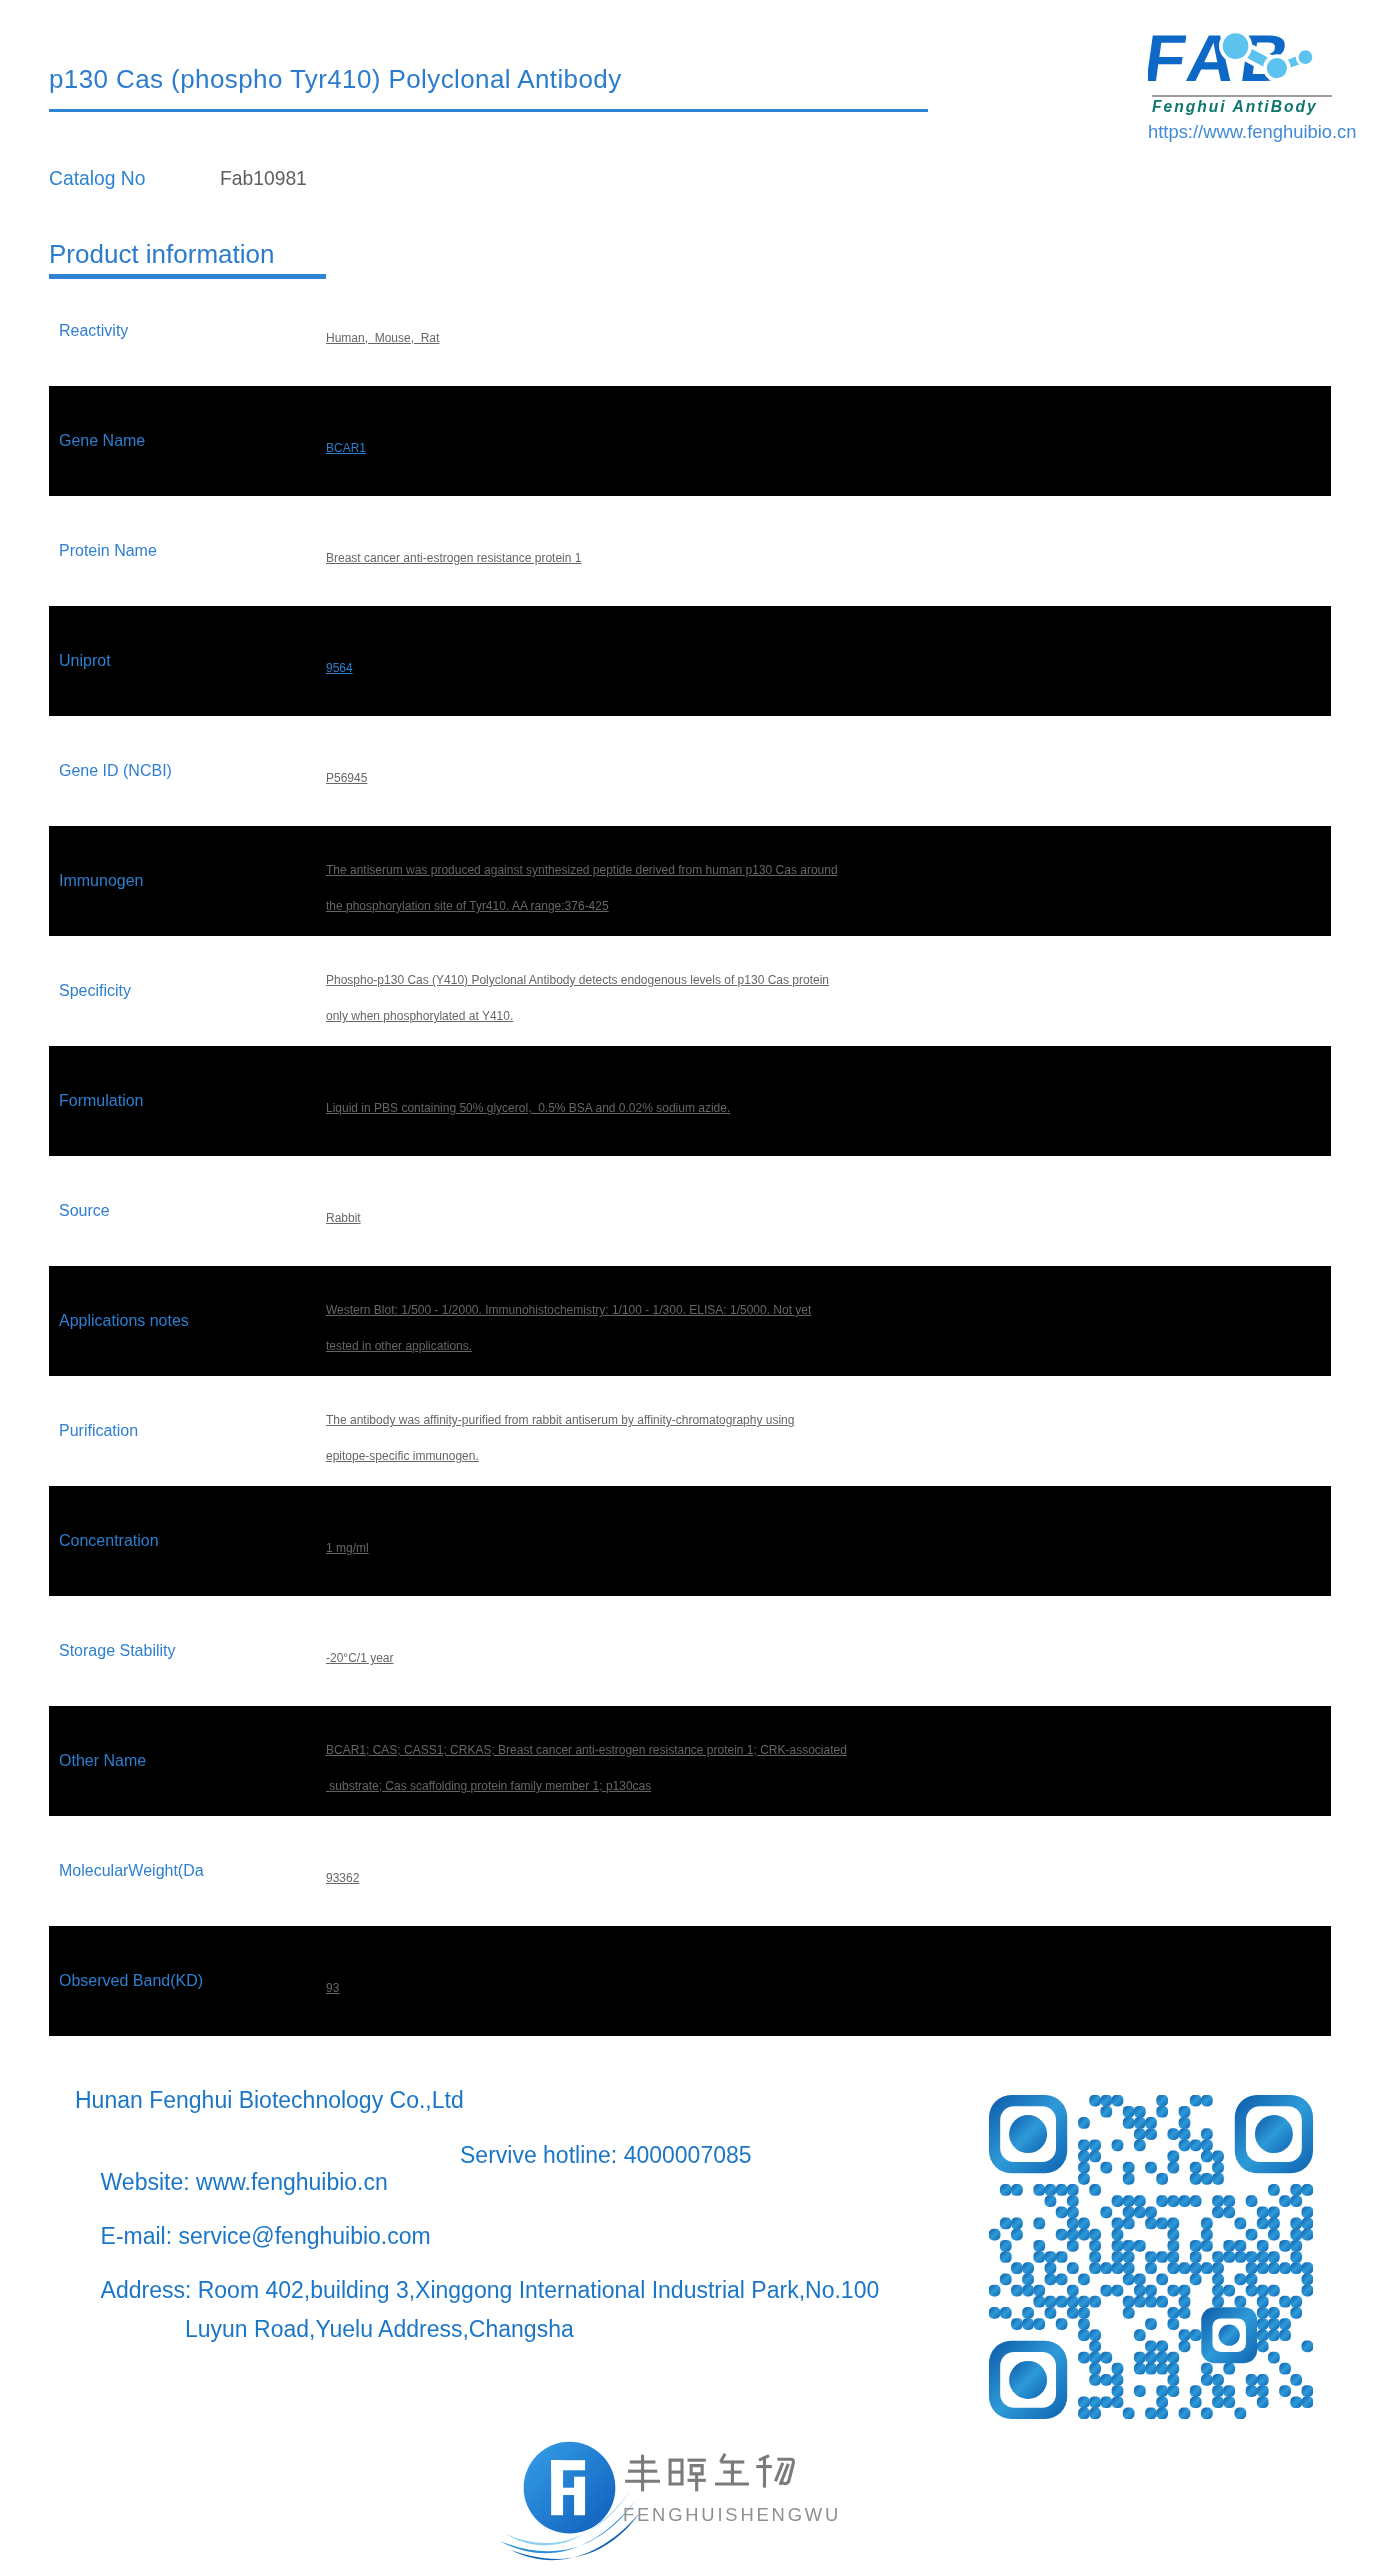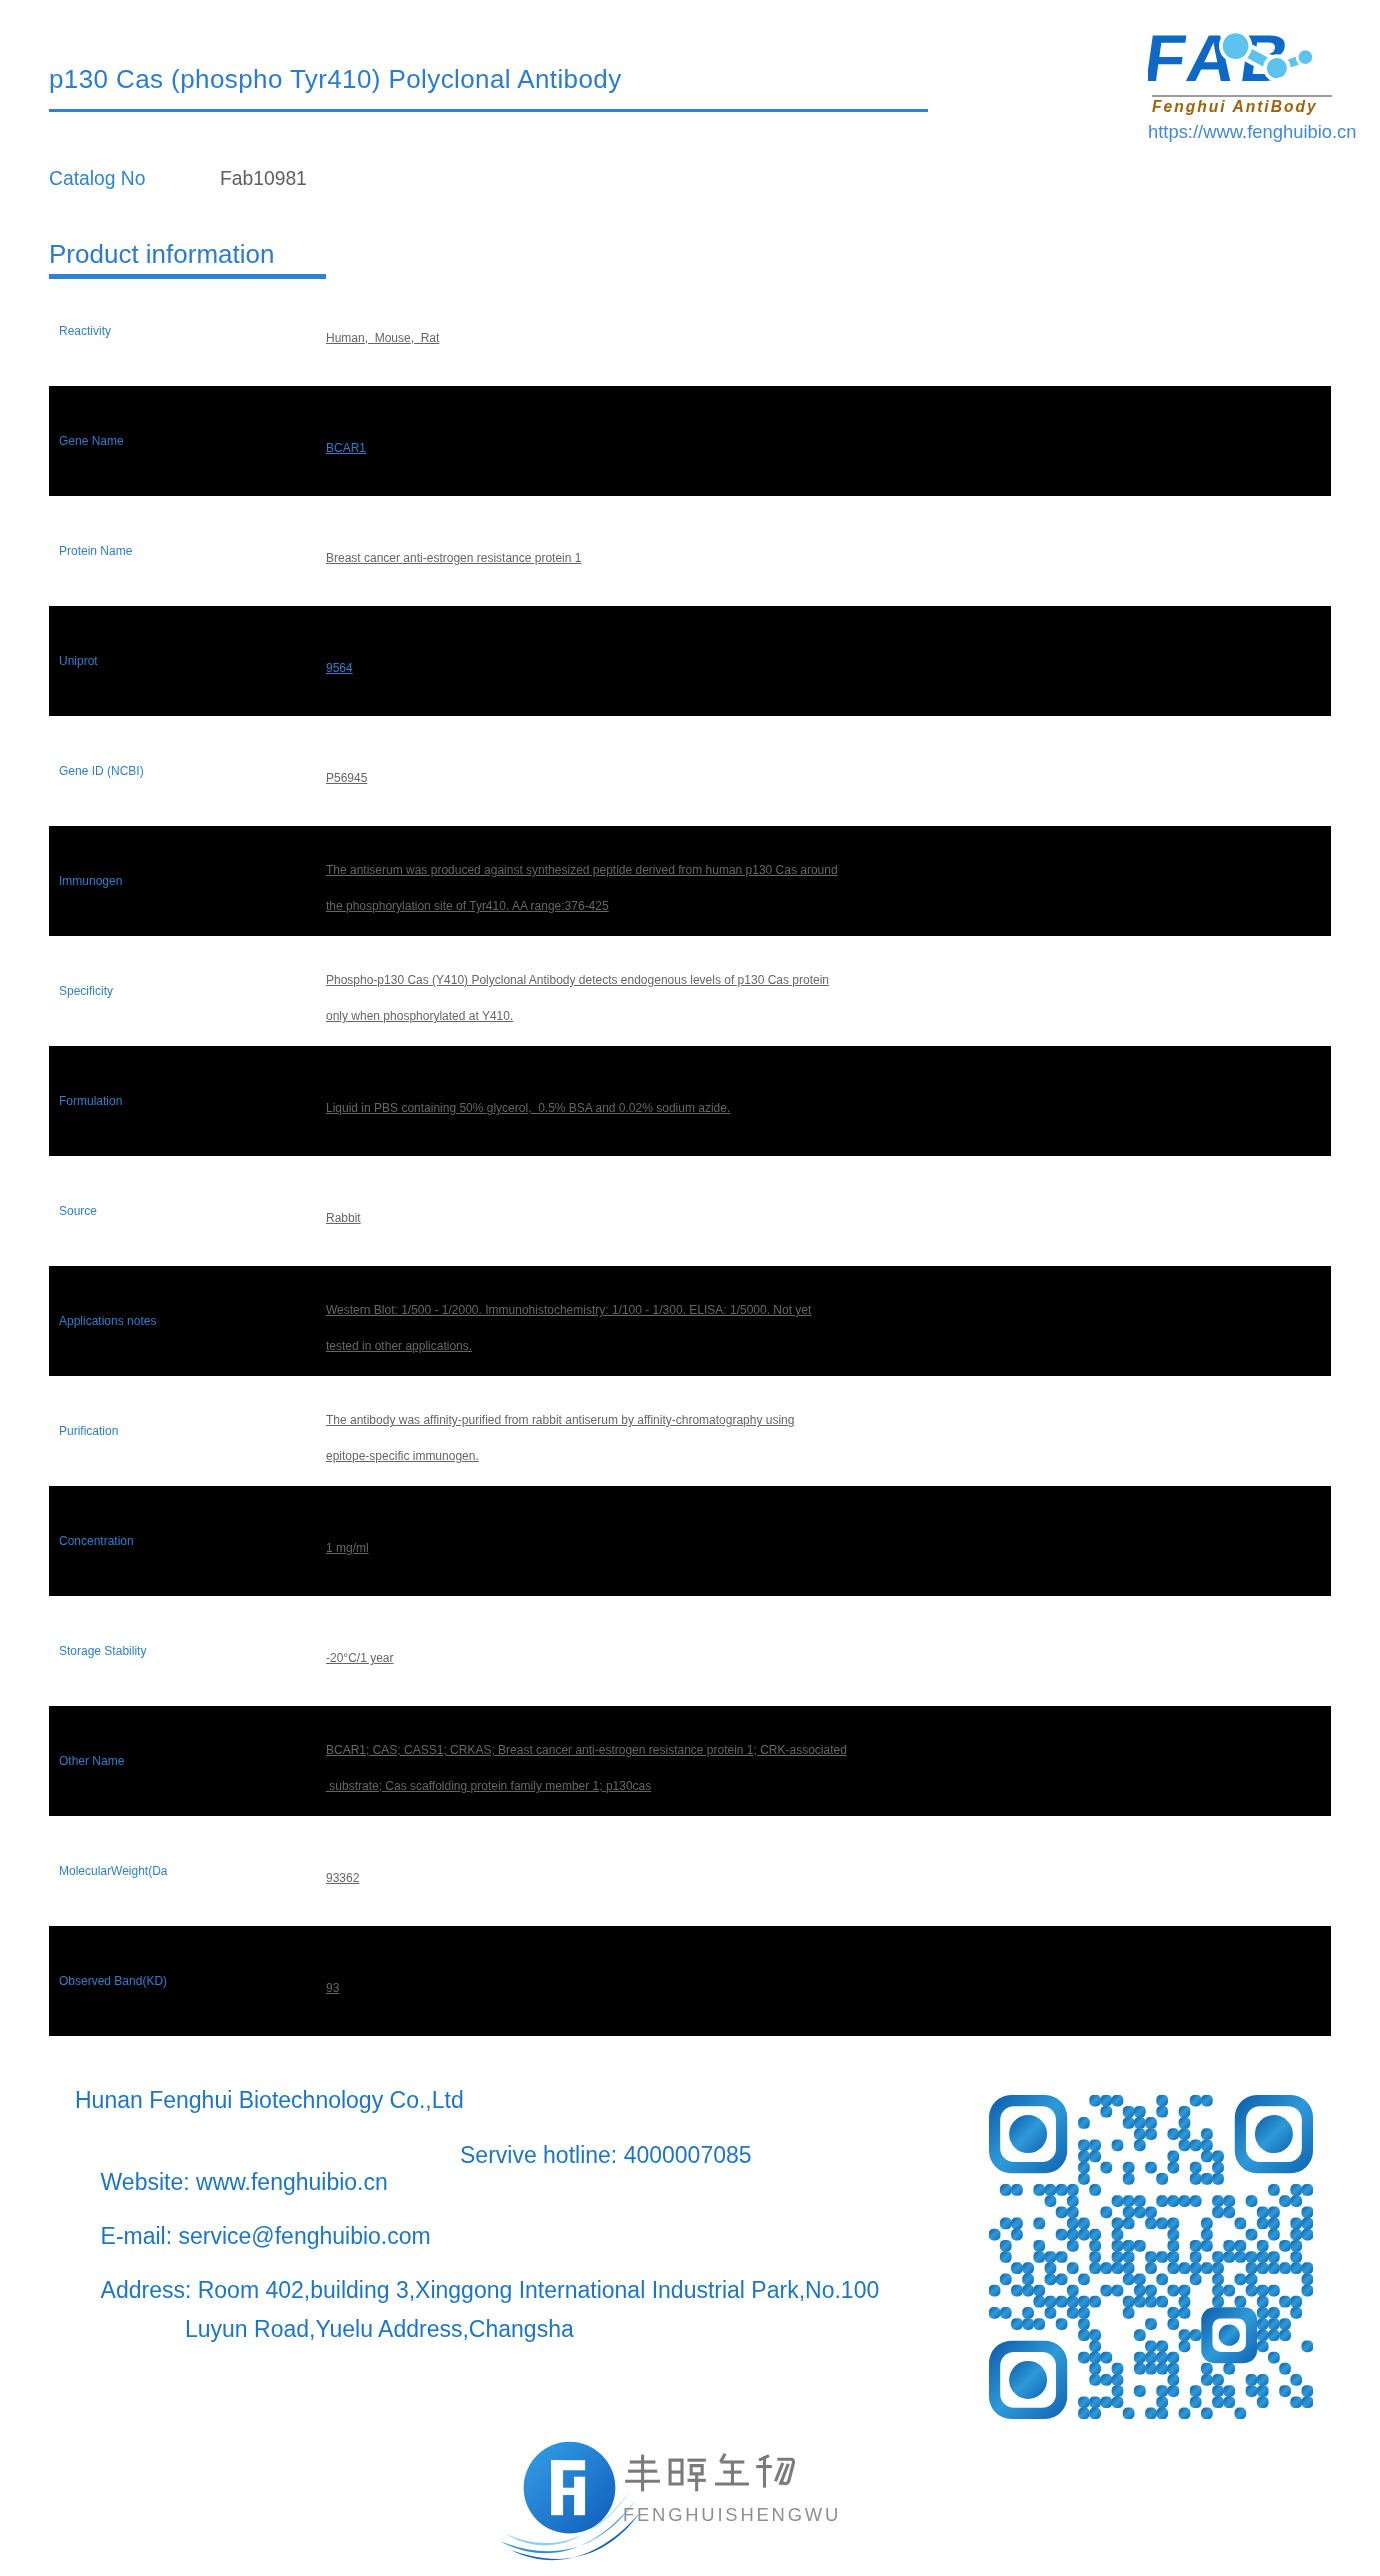--- a/index.html
+++ b/index.html
@@ -11,28 +11,28 @@
   #title-rule{left:49px;top:109px;width:879px;height:2.8px;background:#2e84d2;}
   #catalog-line{left:49px;top:168px;font-size:19.3px;}
   #catalog-label{color:#2e84d2;}
   #catalog-value{position:absolute;left:139px;top:0;color:#5f5f5f;white-space:nowrap;margin-left:32px;}
   #section-title{left:49px;top:239px;font-size:26px;color:#2b7cce;font-weight:400;}
   #section-rule{left:49px;top:274px;width:277px;height:4.6px;background:#2e84d2;}
   
   #brand-svg{left:1148px;top:24px;}
   #brand-rule{left:1152px;top:95px;width:180px;height:1.8px;background:#9c9c9c;}
   #brand-name{left:1152px;top:98px;font-size:15.6px;font-weight:bold;font-style:italic;
-              letter-spacing:2px;color:#a16207;white-space:nowrap;}
+              letter-spacing:2px;color:#0f766e;white-space:nowrap;}
   #brand-url{left:1148px;top:121px;font-size:18.4px;color:#428ad6;white-space:nowrap;}
   
   #info-table{left:49px;top:276px;width:1282px;}
   .trow{position:relative;width:1282px;height:110px;}
   .trow.alt{background:#000000;}
   .tlabel{position:absolute;left:10px;top:0;height:110px;display:flex;align-items:center;
-          font-size:12px;color:#2e7fd0;white-space:nowrap;}
+          font-size:16px;color:#2e7fd0;white-space:nowrap;}
   .tvalue{position:absolute;left:277px;top:7px;height:110px;width:998px;display:flex;align-items:center;
           font-size:12px;line-height:36px;color:#666666;white-space:pre-wrap;text-decoration:underline;}
   .tvalue.bluev{color:#2e7fd0;}
   
   .fline{font-size:23px;color:#1b76c8;white-space:pre-wrap;}
   #f-line1{left:75px;top:2087px;}
   #f-line2{left:75px;top:2142px;width:883px;}
   #f-hotline{position:absolute;left:385px;top:0;white-space:nowrap;text-align:center;}
   #f-line3{left:75px;top:2196px;}
   #f-line4{left:75px;top:2250px;}

